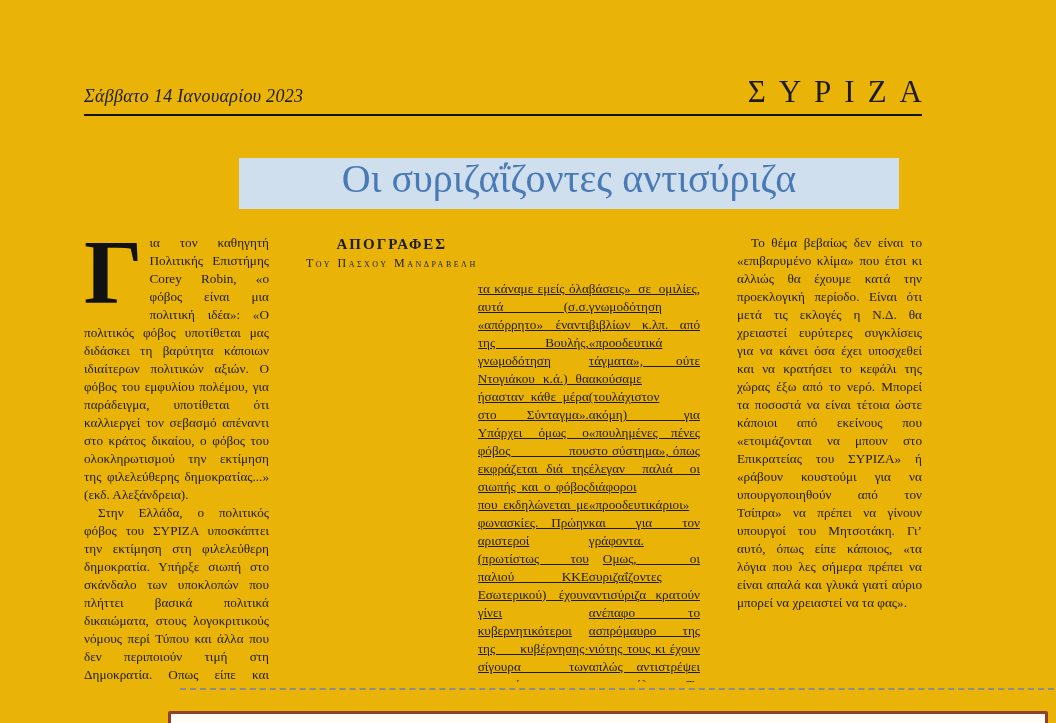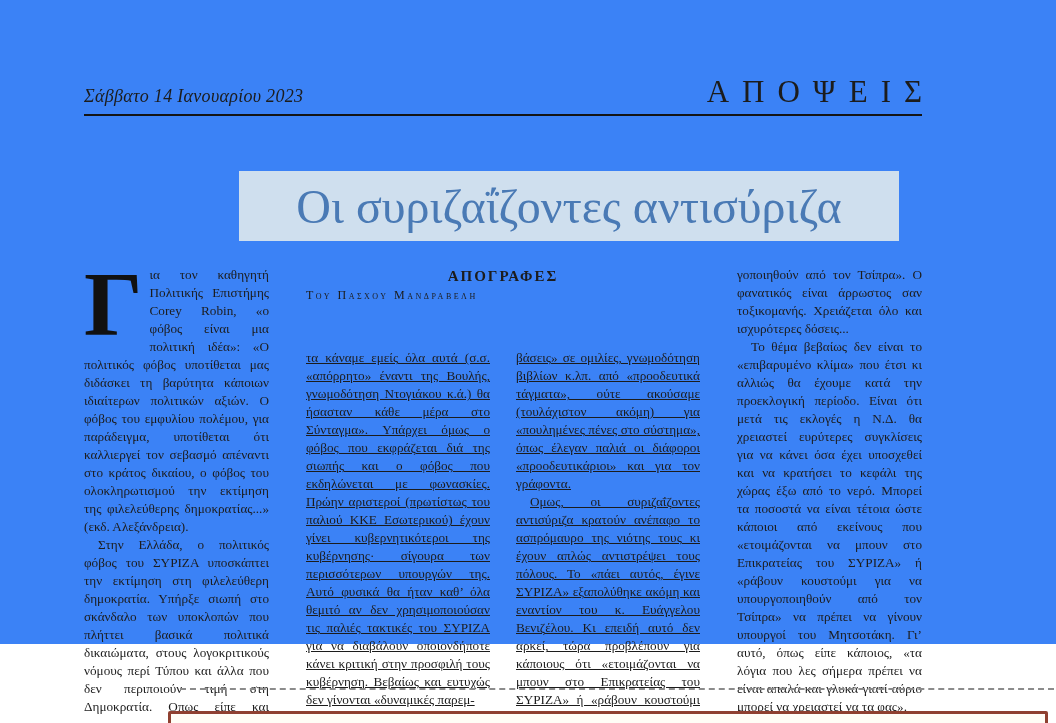--- a/index.html
+++ b/index.html
@@ -2,46 +2,46 @@
 <html lang="el" style="--title-text: #4a7ab5; --title-background: #cfdfee; --body-text: #1c1c1c; --header-rule: #141414; --divider: #8c8c8c; --bottom-box-border: #8f4030;"><head>
 <meta charset="utf-8">
 <style>
   html, body { margin: 0; padding: 0; }
   body {
     width: 1056px; height: 723px; overflow: hidden;
     background: #ffffff;
     font-family: "Liberation Serif", "DejaVu Serif", serif;
     color: var(--body-text, #1c1c1c);
   }
-  .page { position: relative; width: 1056px; height: 644px; background: #3b82f6; }
+  .page { position: relative; width: 1056px; height: 723px; background: #eab308; }
   .content { position: absolute; left: 84px; top: 0; width: 838px; }
 
   .masthead {
     display: flex; justify-content: space-between; align-items: flex-end;
     padding-top: 76px; padding-bottom: 7px;
     border-bottom: 2px solid var(--header-rule, #141414);
   }
   .issue-date { font-style: italic; font-size: 18px; letter-spacing: 0.3px; }
   .section-title { font-size: 31px; letter-spacing: 13px; margin-right: -13px; line-height: 1; }
 
   .headline-row { margin-top: 42px; display: flex; }
   .headline {
-    margin: 13px 0 0 155px; width: 640px;
+    margin: 0 0 0 155px; width: 640px;
     background: var(--title-background, #cfdfee);
     color: var(--title-text, #4a7ab5);
-    font-size: 48px; font-weight: normal; text-align: center;
-    padding: 11px 10px 9px 10px; line-height: 1.05;
+    font-size: 40px; font-weight: normal; text-align: center;
+    padding: 0 10px 9px 10px; line-height: 1.05;
   }
 
   .article-body {
     display: flex; justify-content: space-between;
     margin-top: 25px; height: 448px; overflow: hidden;
   }
   .col.side { width: 185px; }
-  .col-middle { width: 394px; display: flex; flex-direction: column; }
+  .col-middle { width: 394px; display: flex; }
   .middle-cols { display: flex; justify-content: space-between; margin-top: 46px; flex: 1; overflow: hidden; }
   .col.inner { width: 184px; text-decoration: underline; }
 
   .byline-block { padding-top: 2px; }
   .kicker { text-align: center; font-weight: bold; font-size: 15px; letter-spacing: 2px; }
   .byline { text-align: left; font-variant: small-caps; font-size: 12px; letter-spacing: 2.5px; margin-top: 3px; }
 
   .para {
     margin: 0; font-size: 13.2px; line-height: 18px;
     text-align: justify; hyphens: auto;
@@ -63,21 +63,21 @@
   }
 </style>
 </head>
 <body>
 
 <div class="page">
   <div class="content">
 
     <div class="masthead">
       <span class="issue-date">Σάββατο 14 Ιανουαρίου 2023</span>
-      <span class="section-title">ΑΠΟΨΕΙΣ</span>
+      <span class="section-title">ΣΥΡΙΖΑ</span>
     </div>
 
     <div class="headline-row">
       <h1 class="headline">Οι συριζαΐζοντες αντισύριζα</h1>
     </div>
 
     <div class="article-body">
 
       <div class="col side">
         <p class="para"><span class="dropcap">Γ</span><span>ια τον καθηγητή Πολιτικής Επιστήμης Corey Robin, «ο φόβος είναι μια πολιτική ιδέα»: «Ο πολιτικός φόβος υποτίθεται μας διδάσκει τη βαρύτητα κάποιων ιδιαίτερων πολιτικών αξιών. Ο φόβος του εμφυλίου πολέμου, για παράδειγμα, υποτίθεται ότι καλλιεργεί τον σεβασμό απέναντι στο κράτος δικαίου, ο φόβος του ολοκληρωτισμού την εκτίμηση της φιλελεύθερης δημοκρατίας...» (εκδ. Αλεξάνδρεια).</span></p>
@@ -94,21 +94,20 @@
             <p class="para">τα κάναμε εμείς όλα αυτά (σ.σ. «απόρρητο» έναντι της Βουλής, γνωμοδότηση Ντογιάκου κ.ά.) θα ήσασταν κάθε μέρα στο Σύνταγμα». Υπάρχει όμως ο φόβος που εκφράζεται διά της σιωπής και ο φόβος που εκδηλώνεται με φωνασκίες. Πρώην αριστεροί (πρωτίστως του παλιού ΚΚΕ Εσωτερικού) έχουν γίνει κυβερνητικότεροι της κυβέρνησης· σίγουρα των περισσότερων υπουργών της. Αυτό φυσικά θα ήταν καθ’ όλα θεμιτό αν δεν χρησιμοποιούσαν τις παλιές τακτικές του ΣΥΡΙΖΑ για να διαβάλουν οποιονδήποτε κάνει κριτική στην προσφιλή τους κυβέρνηση. Βεβαίως και ευτυχώς δεν γίνονται «δυναμικές παρεμ-</p>
           </div>
           <div class="col inner">
             <p class="para">βάσεις» σε ομιλίες, γνωμοδότηση βιβλίων κ.λπ. από «προοδευτικά τάγματα», ούτε ακούσαμε (τουλάχιστον ακόμη) για «πουλημένες πένες στο σύστημα», όπως έλεγαν παλιά οι διάφοροι «προοδευτικάριοι» και για τον γράφοντα.</p>
             <p class="para indent">Ομως, οι συριζαΐζοντες αντισύριζα κρατούν ανέπαφο το ασπρόμαυρο της νιότης τους κι έχουν απλώς αντιστρέψει τους πόλους. Το «πάει αυτός, έγινε ΣΥΡΙΖΑ» εξαπολύθηκε ακόμη και εναντίον του κ. Ευάγγελου Βενιζέλου. Κι επειδή αυτό δεν αρκεί, τώρα προβλέπουν για κάποιους ότι «ετοιμάζονται να μπουν στο Επικρατείας του ΣΥΡΙΖΑ» ή «ράβουν κουστούμι για να υπουρ-</p>
           </div>
         </div>
       </div>
 
       <div class="col side">
-        <p class="para">γοποιηθούν από τον Τσίπρα». Ο φανατικός είναι άρρωστος σαν τοξικομανής. Χρειάζεται όλο και ισχυρότερες δόσεις...</p>
         <p class="para indent">Το θέμα βεβαίως δεν είναι το «επιβαρυμένο κλίμα» που έτσι κι αλλιώς θα έχουμε κατά την προεκλογική περίοδο. Είναι ότι μετά τις εκλογές η Ν.Δ. θα χρειαστεί ευρύτερες συγκλίσεις για να κάνει όσα έχει υποσχεθεί και να κρατήσει το κεφάλι της χώρας έξω από το νερό. Μπορεί τα ποσοστά να είναι τέτοια ώστε κάποιοι από εκείνους που «ετοιμάζονται να μπουν στο Επικρατείας του ΣΥΡΙΖΑ» ή «ράβουν κουστούμι για να υπουργοποιηθούν από τον Τσίπρα» να πρέπει να γίνουν υπουργοί του Μητσοτάκη. Γι’ αυτό, όπως είπε κάποιος, «τα λόγια που λες σήμερα πρέπει να είναι απαλά και γλυκά γιατί αύριο μπορεί να χρειαστεί να τα φας».</p>
       </div>
 
     </div>
   </div>
 
   <div class="dashed-divider"></div>
   <div class="bottom-box"></div>
 </div>
 

